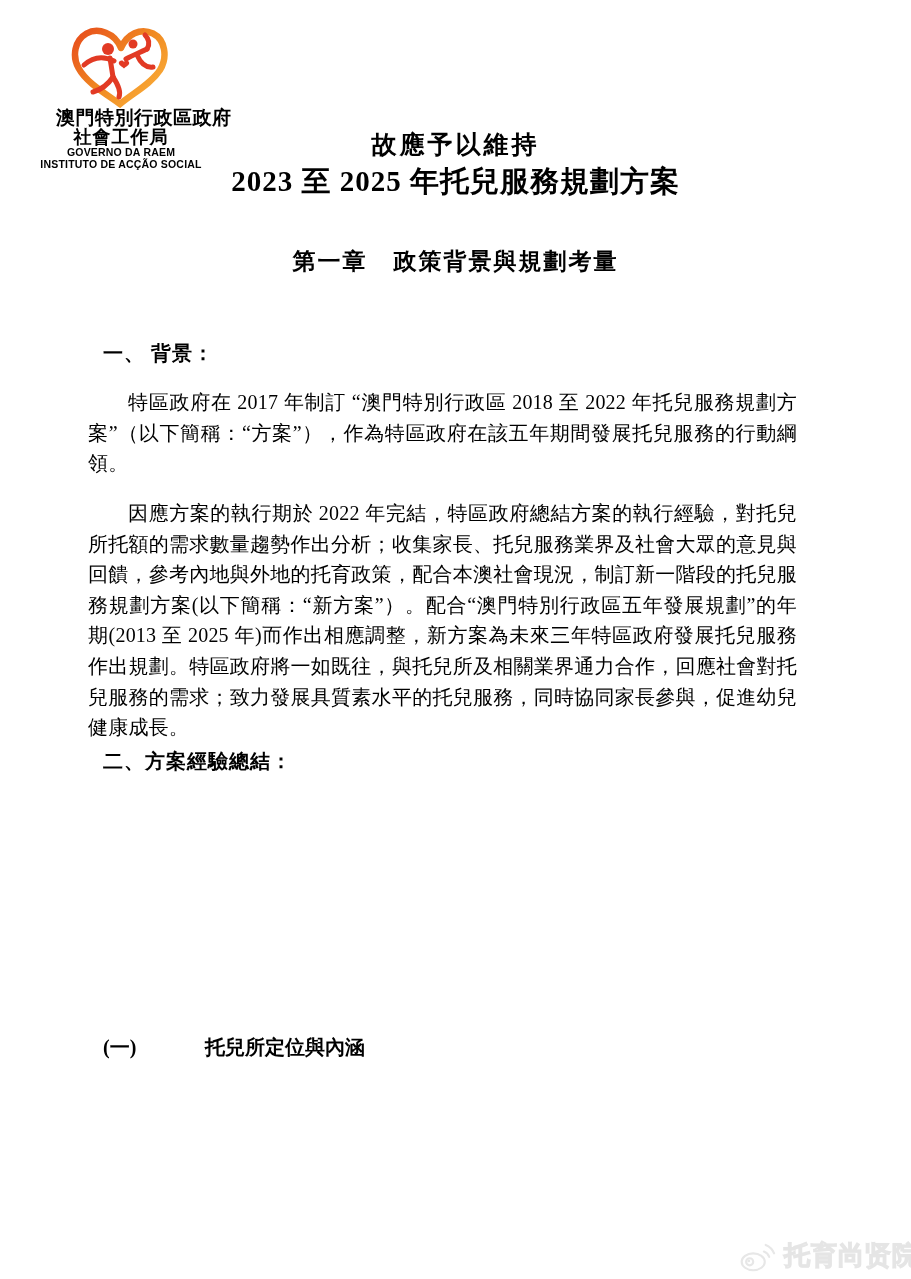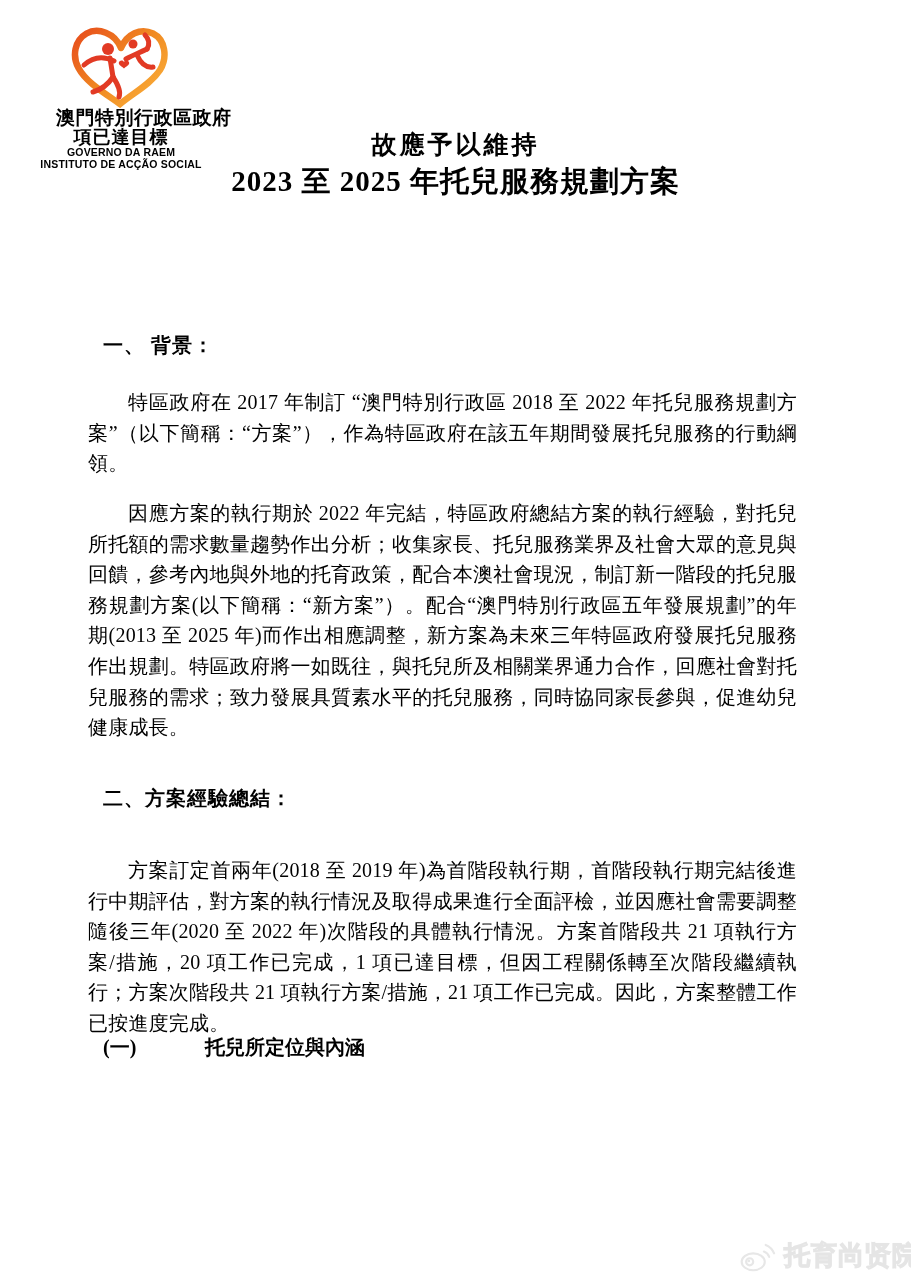--- a/index.html
+++ b/index.html
@@ -23,22 +23,22 @@
             font-size:25px; font-weight:bold; letter-spacing:3px; }
   .title2 { position:absolute; top:162px; left:0; width:100%; text-align:center;
             font-size:29px; font-weight:bold; letter-spacing:1px; }
   .chapter { position:absolute; top:246px; left:0; width:100%; text-align:center;
              font-size:23px; font-weight:bold; letter-spacing:2px; }
   .chapter .chapter-num { margin-right:26px; }
 
   
   .sec-heading { position:absolute; left:103px; font-size:20px; font-weight:bold;
                  letter-spacing:1px; white-space:nowrap; }
-  #sec1-heading { top:332px; }
-  #sec2-heading { top:785px; }
+  #sec1-heading { top:340px; }
+  #sec2-heading { top:748px; }
   .sub-heading { position:absolute; left:103px; top:1034px; font-size:20px;
                  font-weight:bold; white-space:nowrap; }
   .sub-heading .sub-num { display:inline-block; width:58px; margin-right:44px; }
 
   
   .para { position:absolute; left:88px; width:709px;
           font-size:20px; line-height:30.6px; text-align:justify;
           text-indent:2em; letter-spacing:0.2px; }
   #p1 { top:367px; }
   #p2 { top:478px; }
@@ -78,35 +78,37 @@
         <path d="M68 31 C72 40 77 44 84 43"></path>
         <path d="M76 11 C80 15 81 20 78 25"></path>
       </g>
       <g fill="#E23A24">
         <circle cx="39" cy="25" r="6"></circle>
         <circle cx="64" cy="20" r="4.5"></circle>
         <path d="M55 38 c-1.6-2.6-5.2-1.4-5.2 1.1 c0 2.1 3.1 3.6 5.2 5.3 c2.1-1.7 5.2-3.2 5.2-5.3 c0-2.5-3.6-3.7-5.2-1.1"></path>
       </g>
     </svg>
     <div class="org-zh1">澳門特別行政區政府</div>
-    <div class="org-zh2">項已達目標</div>
+    <div class="org-zh2">社會工作局</div>
     <div class="org-pt">GOVERNO DA RAEM</div>
     <div class="org-pt">INSTITUTO DE ACÇÃO SOCIAL</div>
   </div>
 
   <div class="title1">故應予以維持</div>
   <div class="title2">2023 至 2025 年托兒服務規劃方案</div>
 
+  <div class="chapter">
+    <span class="chapter-num">第一章</span><span>政策背景與規劃考量</span>
+  </div>
 
   <div class="sec-heading" id="sec1-heading">一、 背景：</div>
   <p class="para" id="p1">特區政府在 2017 年制訂 “澳門特別行政區 2018 至 2022 年托兒服務規劃方案”（以下簡稱：“方案”），作為特區政府在該五年期間發展托兒服務的行動綱領。</p>
   <p class="para" id="p2">因應方案的執行期於 2022 年完結，特區政府總結方案的執行經驗，對托兒所托額的需求數量趨勢作出分析；收集家長、托兒服務業界及社會大眾的意見與回饋，參考內地與外地的托育政策，配合本澳社會現況，制訂新一階段的托兒服務規劃方案(以下簡稱：“新方案”）。配合“澳門特別行政區五年發展規劃”的年期(2013 至 2025 年)而作出相應調整，新方案為未來三年特區政府發展托兒服務作出規劃。特區政府將一如既往，與托兒所及相關業界通力合作，回應社會對托兒服務的需求；致力發展具質素水平的托兒服務，同時協同家長參與，促進幼兒健康成長。</p>
 
   <div class="sec-heading" id="sec2-heading">二、方案經驗總結：</div>
-  <p class="para" id="p3">方案訂定首兩年(2018 至 2019 年)為首階段執行期，首階段執行期完結後進行中期評估，對方案的執行情況及取得成果進行全面評檢，並因應社會需要調整隨後三年(2020 至 2022 年)次階段的具體執行情況。方案首階段共 21 項執行方案/措施，20 項工作已完成，1 項已達目標，但因工程關係轉至次階段繼續執行；方案次階段共 21 項執行方案/措施，21 項工作已完成。因此，方案整體工作已按進度完成。</p>
 
   <div class="sub-heading">
     <span class="sub-num">(一)</span><span>托兒所定位與內涵</span>
   </div>
 
   <div class="watermark">
     <svg class="watermark-icon" viewBox="0 0 44 36" aria-hidden="true">
       <g fill="none" stroke="#e7e7e7" stroke-width="2.4" stroke-linecap="round">
         <ellipse cx="15.5" cy="24.5" rx="13" ry="9.5"></ellipse>
         <circle cx="11.5" cy="24.5" r="4"></circle>

